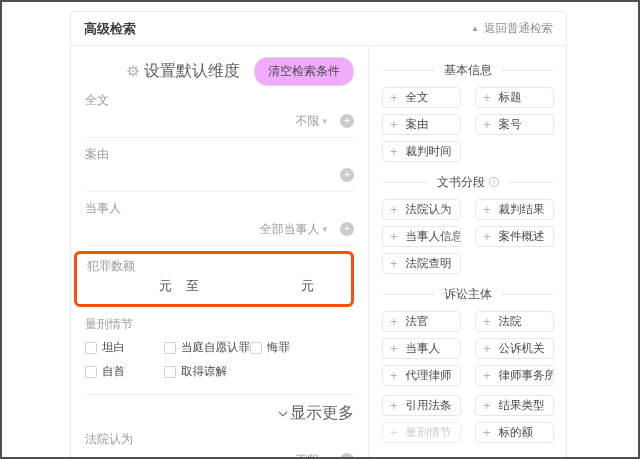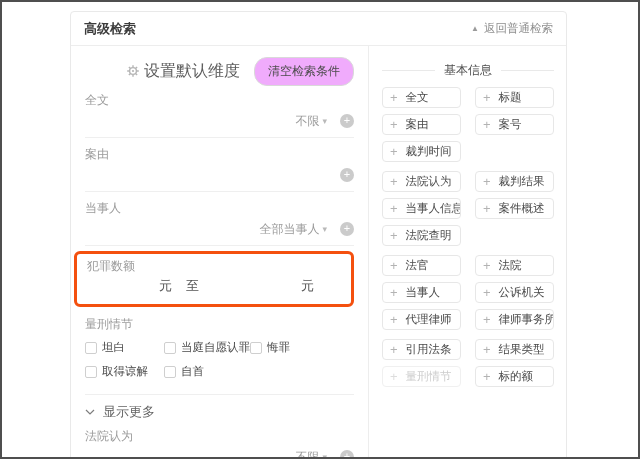--- a/index.html
+++ b/index.html
@@ -57,21 +57,21 @@
   }
   .amount-row { display:flex; align-items:center; margin-top:3px; font-size:13px; color:#555; }
   .amt-input { width:72px; border:none; outline:none; background:transparent; font-size:13px; font-family:inherit; }
   .amt-input.amt2 { width:92px; margin-left:10px; }
   .to-label { margin-left:14px; }
   
   .cb-grid { display:grid; grid-template-columns:79px 86px auto; row-gap:9px; margin:8px 0 10px; }
   .cb-item { display:flex; align-items:center; gap:5px; cursor:pointer; }
   .cb { width:12px; height:12px; border:1px solid #cfcfcf; border-radius:2px; background:#fff; flex:none; }
   .cb-label { font-size:11.5px; color:#4a4a4a; white-space:nowrap; }
-  .show-more { display:flex; justify-content:flex-start; align-items:center; gap:8px; font-size:13px; color:#636363; padding:8px 0 4px; cursor:pointer; }
+  .show-more { display:flex; justify-content:flex-end; align-items:center; gap:2px; font-size:16px; color:#636363; padding:8px 0 4px; cursor:pointer; }
   
   .right-col { flex:1; padding:4px 12px 0 13px; overflow:hidden; }
   .sec-head { display:flex; align-items:center; gap:9px; margin-top:12px; height:16px; }
   .sec-line { flex:1; height:1px; background:#e9e9e9; }
   .sec-title { font-size:12px; color:#4f4f4f; white-space:nowrap; display:flex; align-items:center; gap:4px; }
   .dim-grid { display:grid; grid-template-columns:1fr 1fr; column-gap:14px; row-gap:6px; margin-top:9px; }
   .dim-btn {
     height:21px; border:1px solid #e7e7e7; border-radius:4px; background:#fff;
     display:flex; align-items:center; padding:0 7px; gap:8px;
     font-size:11.5px; color:#4a4a4a; cursor:pointer; font-family:inherit; white-space:nowrap; overflow:hidden;
@@ -176,25 +176,25 @@
             <label class="cb-item">
               <span class="cb"></span>
               <span class="cb-label">当庭自愿认罪</span>
             </label>
             <label class="cb-item">
               <span class="cb"></span>
               <span class="cb-label">悔罪</span>
             </label>
             <label class="cb-item">
               <span class="cb"></span>
+              <span class="cb-label">自首</span>
+            </label>
+            <label class="cb-item">
+              <span class="cb"></span>
               <span class="cb-label">取得谅解</span>
-            </label>
-            <label class="cb-item">
-              <span class="cb"></span>
-              <span class="cb-label">自首</span>
             </label>
           </div>
       </div>
 
       <div class="show-more">
         <svg class="chev" width="10" height="6" viewBox="0 0 10 6">
           <polyline points="1,1 5,5 9,1" fill="none" stroke="#7d7d7d" stroke-width="1.2"></polyline>
         </svg>
         <span>显示更多</span>
       </div>
@@ -234,20 +234,25 @@
           </button>
           <button class="dim-btn">
             <span class="plus">+</span>
             <span>案号</span>
           </button>
           <button class="dim-btn">
             <span class="plus">+</span>
             <span>裁判时间</span>
           </button>
         </div>
+        <div class="sec-head">
+          <span class="sec-line"></span>
+          <span class="sec-title">文书分段<span class="info-dot">i</span></span>
+          <span class="sec-line"></span>
+        </div>
         <div class="dim-grid">
           <button class="dim-btn">
             <span class="plus">+</span>
             <span>法院认为</span>
           </button>
           <button class="dim-btn">
             <span class="plus">+</span>
             <span>裁判结果</span>
           </button>
           <button class="dim-btn">
@@ -258,20 +263,25 @@
             <span class="plus">+</span>
             <span>案件概述</span>
             <span class="new-badge">NEW</span>
           </button>
           <button class="dim-btn">
             <span class="plus">+</span>
             <span>法院查明</span>
             <span class="new-badge">NEW</span>
           </button>
         </div>
+        <div class="sec-head">
+          <span class="sec-line"></span>
+          <span class="sec-title">诉讼主体</span>
+          <span class="sec-line"></span>
+        </div>
         <div class="dim-grid">
           <button class="dim-btn">
             <span class="plus">+</span>
             <span>法官</span>
           </button>
           <button class="dim-btn">
             <span class="plus">+</span>
             <span>法院</span>
           </button>
           <button class="dim-btn">

